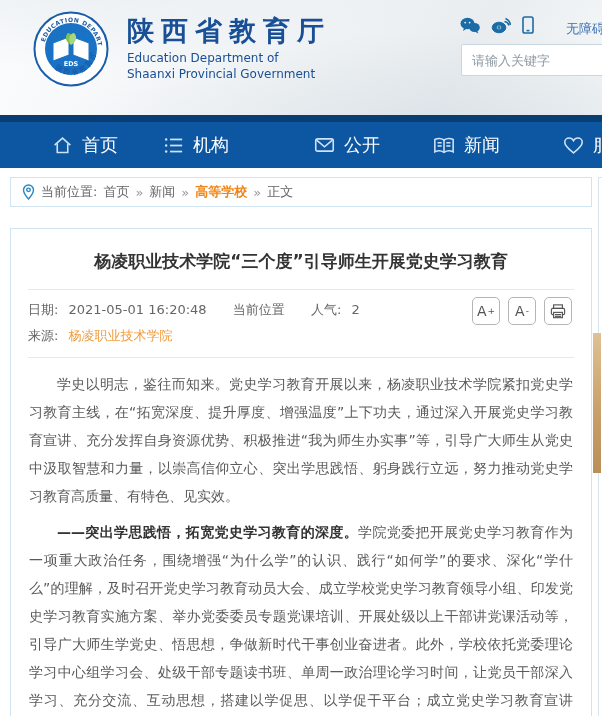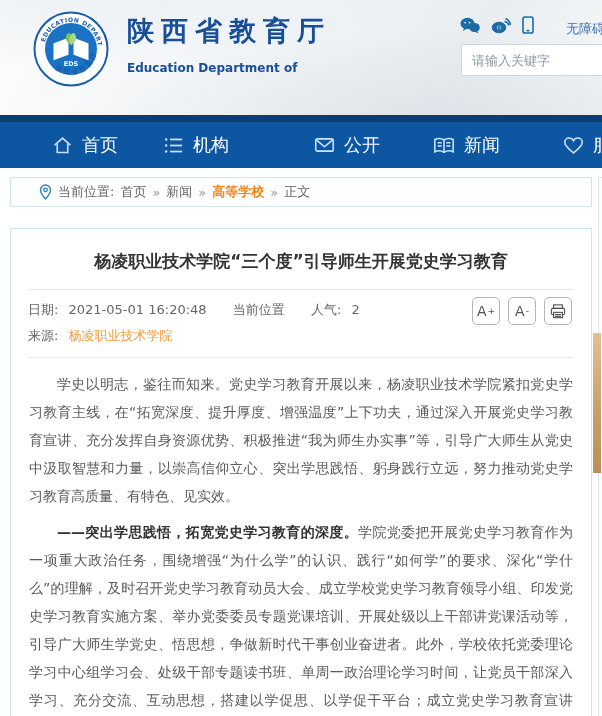--- a/index.html
+++ b/index.html
@@ -11,41 +11,41 @@
   .header{
     position:absolute;top:0;left:0;width:602px;height:115px;
     background:
       radial-gradient(ellipse 700px 180px at 80% 120%, rgba(205,215,222,.55), rgba(205,215,222,0) 60%),
       radial-gradient(ellipse 600px 160px at 10% -30%, rgba(222,230,236,.6), rgba(222,230,236,0) 65%),
       linear-gradient(120deg,#fbfcfd 0%,#f1f4f6 45%,#e9edf0 75%,#f6f8f9 100%);
   }
   .logo{position:absolute;left:33px;top:11px;width:76px;height:76px;}
   .brand{position:absolute;left:127px;top:16px;color:#184f97;}
   .brand .cn{font-size:27px;font-weight:bold;letter-spacing:7px;line-height:30px;}
-  .brand .en{font-size:12px;font-weight:bold;line-height:16px;margin-top:14px;}
+  .brand .en{font-size:12px;font-weight:normal;line-height:16px;margin-top:4px;}
   .topbar{position:absolute;left:460px;top:16px;display:flex;align-items:center;gap:11px;color:#1b6ca6;}
   .topbar svg{display:block;}
   .accessibility{position:absolute;left:566px;top:20px;font-size:13px;color:#3a6fb2;white-space:nowrap;}
   .search{
     position:absolute;left:461px;top:44px;width:250px;height:32px;box-sizing:border-box;
     border:1px solid #c9d6e0;background:#fff;border-radius:2px;
     font-size:13px;color:#555;padding:0 10px;outline:none;
     font-family:"DejaVu Sans","Liberation Sans",sans-serif;
   }
   .search::placeholder{color:#8f9aa4;}
   
   .nav{position:absolute;top:115px;left:0;width:602px;height:53px;background:#0d56a2;}
   .nav::before{content:"";position:absolute;top:0;left:0;width:100%;height:7px;background:#093e74;}
   .nav-item{position:absolute;top:7px;height:46px;display:flex;align-items:center;gap:9px;color:#fff;font-size:18px;cursor:pointer;white-space:nowrap;}
   .nav-item svg{display:block;}
   
   .breadcrumb{
     position:absolute;top:177px;left:10px;width:582px;height:30px;box-sizing:border-box;
     border:1px solid #cfe3f1;background:#fff;display:flex;align-items:center;
-    padding-left:28px;font-size:13px;color:#666;gap:6px;white-space:nowrap;
+    padding-left:11px;font-size:13px;color:#666;gap:6px;white-space:nowrap;
   }
   .breadcrumb .hl{color:#f08619;font-weight:bold;}
   .breadcrumb .sep{color:#999;}
   
   .right-col{position:absolute;left:598px;top:177px;width:40px;height:539px;background:#fff;border:1px solid #d7e5f0;}
   .right-orange{position:absolute;left:593px;top:333px;width:8px;height:140px;background:linear-gradient(180deg,#dfc193 0%,#c9a06a 55%,#b98f57 100%);}
   
   .article-box{
     position:absolute;top:228px;left:10px;width:582px;height:572px;box-sizing:border-box;
     border:1px solid #cfe3f1;border-bottom:none;background:#fff;
@@ -90,20 +90,21 @@
       <path d="M38 34 c 5 -3 7 -8 3 -12 c -5 1 -6 7 -3 12 z" fill="#a8d77f"></path>
       <rect x="29" y="48" width="18" height="8" rx="2" fill="#1a72c4"></rect>
       <text x="38" y="54.5" font-size="6.5" fill="#ffffff" text-anchor="middle" font-weight="bold">EDS</text>
     </svg>
   </div>
 
   <div class="brand">
     <div class="cn">陕西省教育厅</div>
     <div class="en">
       <div>Education Department of</div>
+      <div>Shaanxi Provincial Government</div>
     </div>
   </div>
 
   <div class="topbar">
     <span>
       <svg width="20" height="17" viewBox="0 0 20 17" fill="currentColor">
         <ellipse cx="7.5" cy="6.5" rx="7" ry="5.8"></ellipse>
         <path d="M4 10.5 L3 14 L7 11.5 Z"></path>
         <ellipse cx="14.5" cy="10.5" rx="5.3" ry="4.5"></ellipse>
         <path d="M17 13.5 L18.5 16.5 L14.5 14.6 Z"></path>

